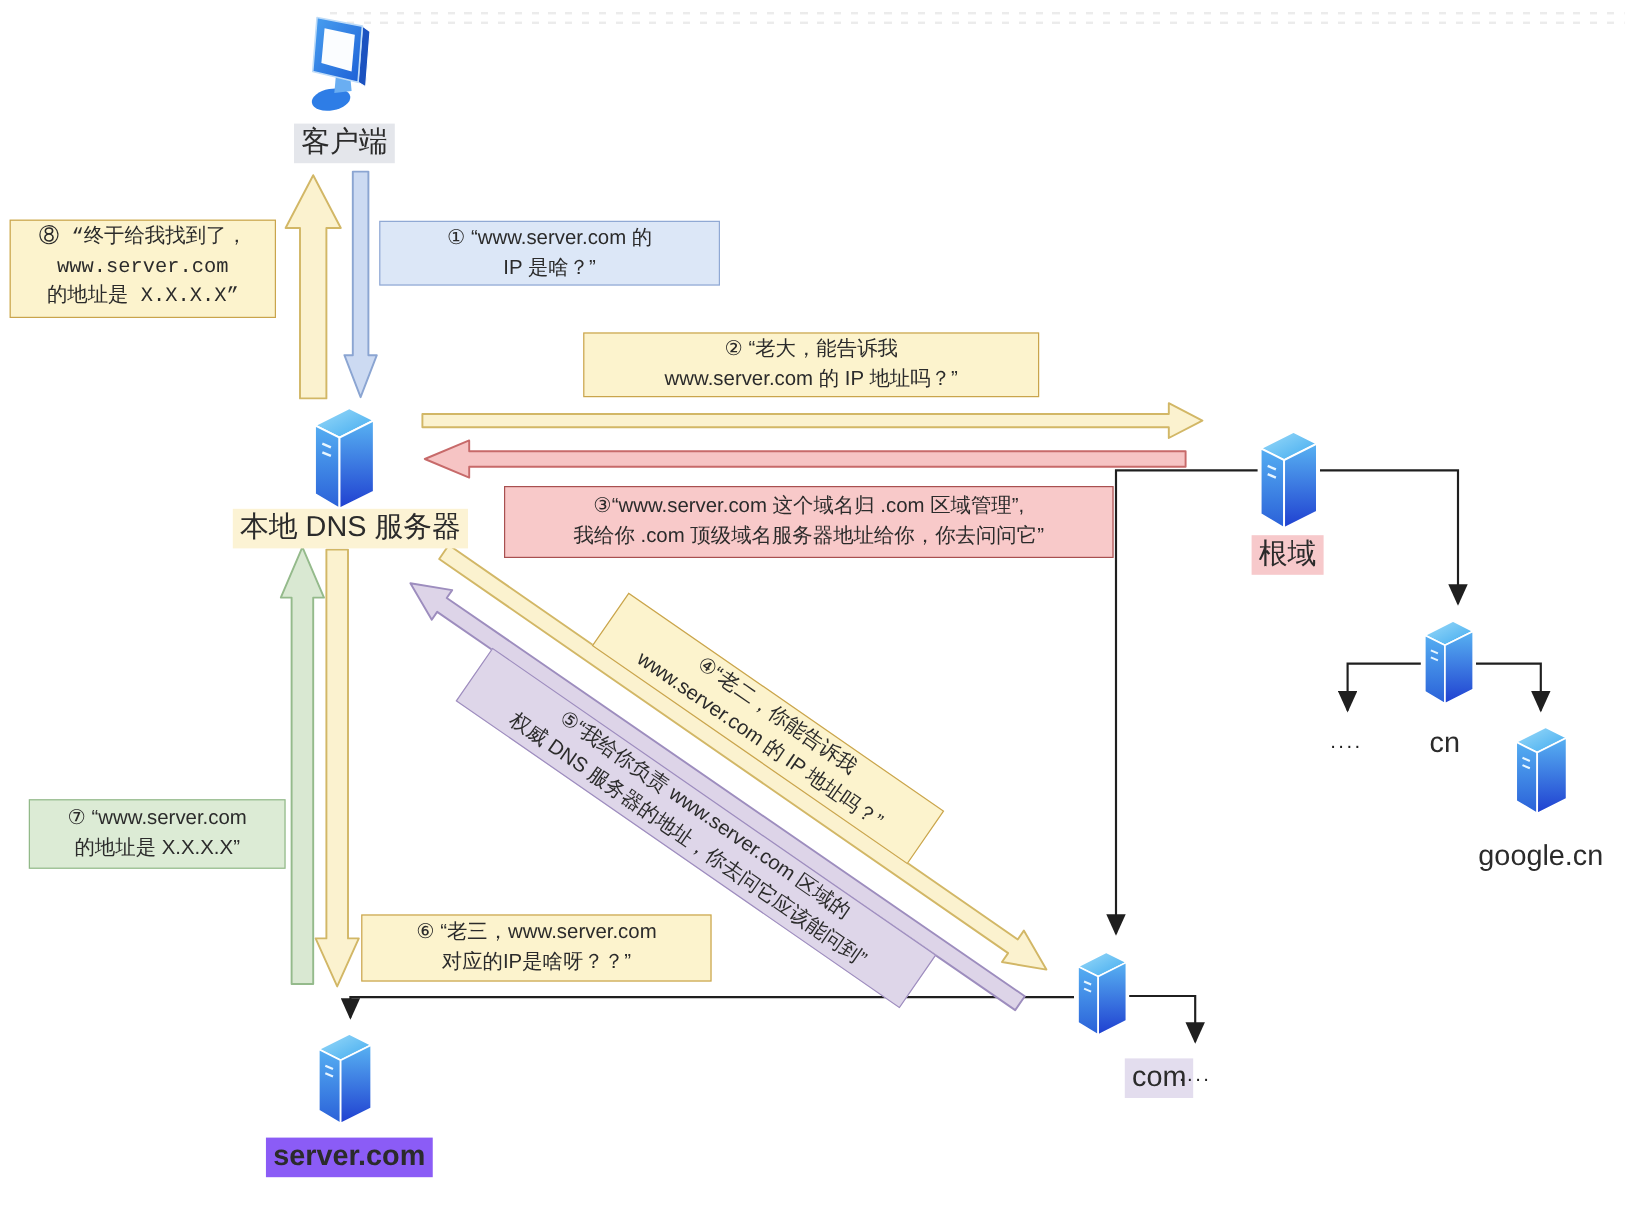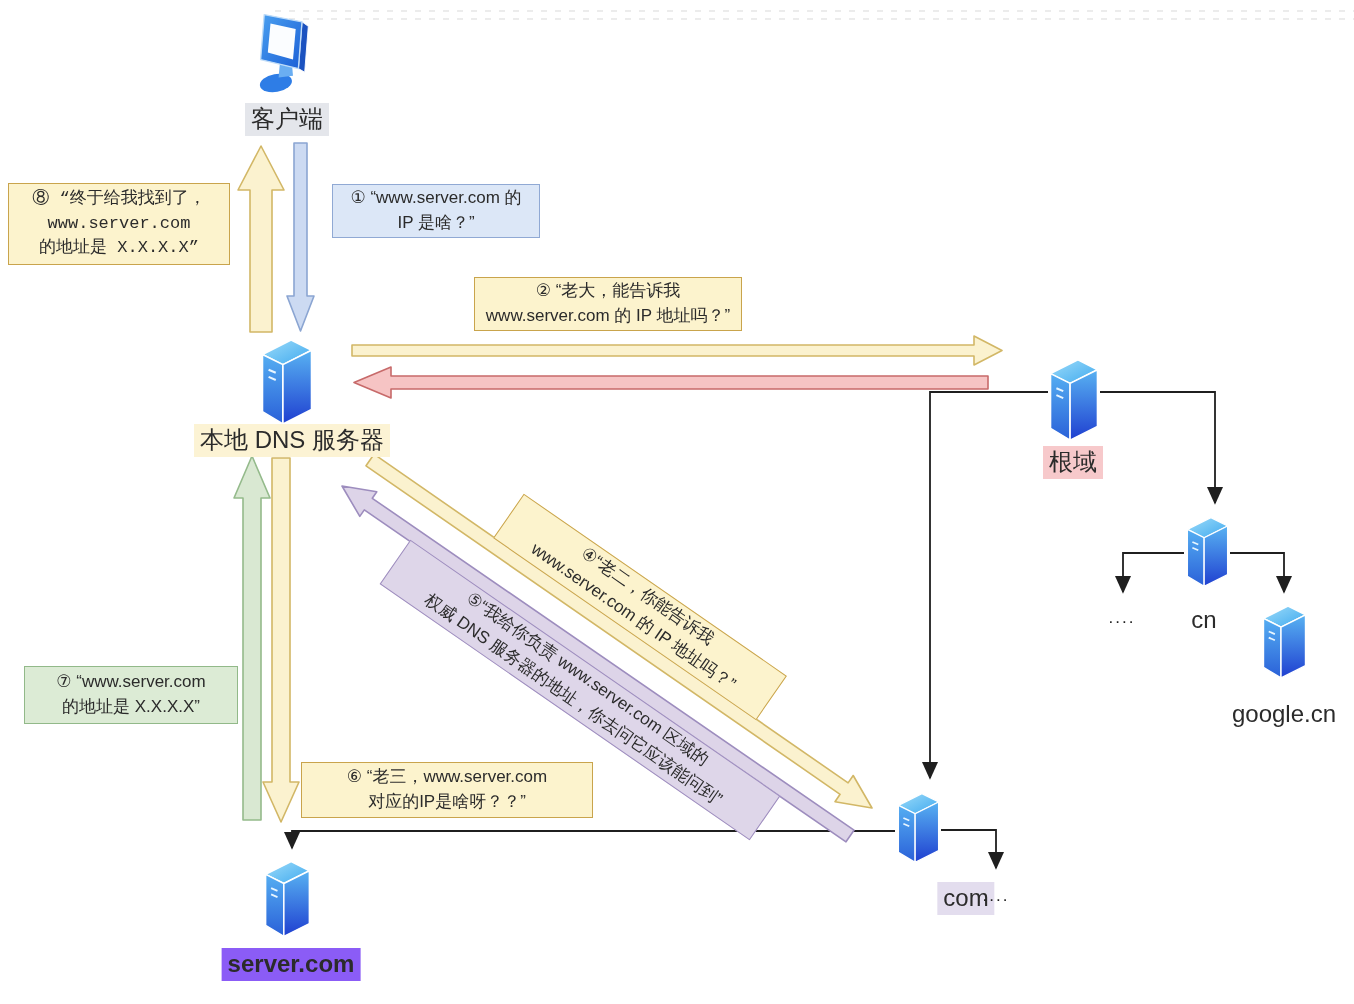--- a/index.html
+++ b/index.html
@@ -140,24 +140,26 @@
   <div class="nlabel plain" style="left:1204px;top:604px;font-size:24px;">cn</div>
   <div class="nlabel plain" style="left:1284px;top:698px;">google.cn</div>
   <div class="nlabel bg-lav" style="left:918px;top:882px;margin-left:48px;">com</div>
   <div class="nlabel bg-green" style="left:291px;top:948px;">server.com</div>
   <div class="ellip" style="left:1122px;top:608px;">....</div>
   <div class="ellip" style="left:996px;top:886px;">....</div>
 
   <div class="msg yellow" style="left:8px;top:183px;width:222px;height:82px;font-family:Liberation Mono, monospace;">⑧ “终于给我找到了，
 www.server.com
 的地址是 X.X.X.X”</div>
-  <div class="msg blue" style="left:332px;top:184px;width:208px;height:54px;">① “www.server.com 的
+  <div class="msg blue" style="left:316px;top:184px;width:284px;height:54px;">① “www.server.com 的
 IP 是啥？”</div>
-  <div class="msg yellow" style="left:474px;top:277px;width:268px;height:54px;">② “老大，能告诉我
+  <div class="msg yellow" style="left:486px;top:277px;width:380px;height:54px;">② “老大，能告诉我
 www.server.com 的 IP 地址吗？”</div>
+  <div class="msg pink" style="left:420px;top:405px;width:508px;height:60px;">③“www.server.com 这个域名归 .com 区域管理”,
+我给你 .com 顶级域名服务器地址给你，你去问问它”</div>
   <div class="msg yellow rot" style="left:480px;top:580px;width:320px;height:54px;">④“老二，你能告诉我
 www.server.com 的 IP 地址吗？”</div>
   <div class="msg purple rot" style="left:355px;top:663px;width:450px;height:54px;">⑤“我给你负责 www.server.com 区域的
 权威 DNS 服务器的地址，你去问它应该能问到”</div>
   <div class="msg green" style="left:24px;top:630px;width:214px;height:58px;margin-top:36px;">⑦ “www.server.com
 的地址是 X.X.X.X”</div>
   <div class="msg yellow" style="left:301px;top:762px;width:292px;height:56px;">⑥ “老三，www.server.com
 对应的IP是啥呀？？”</div>
 
 </div>

